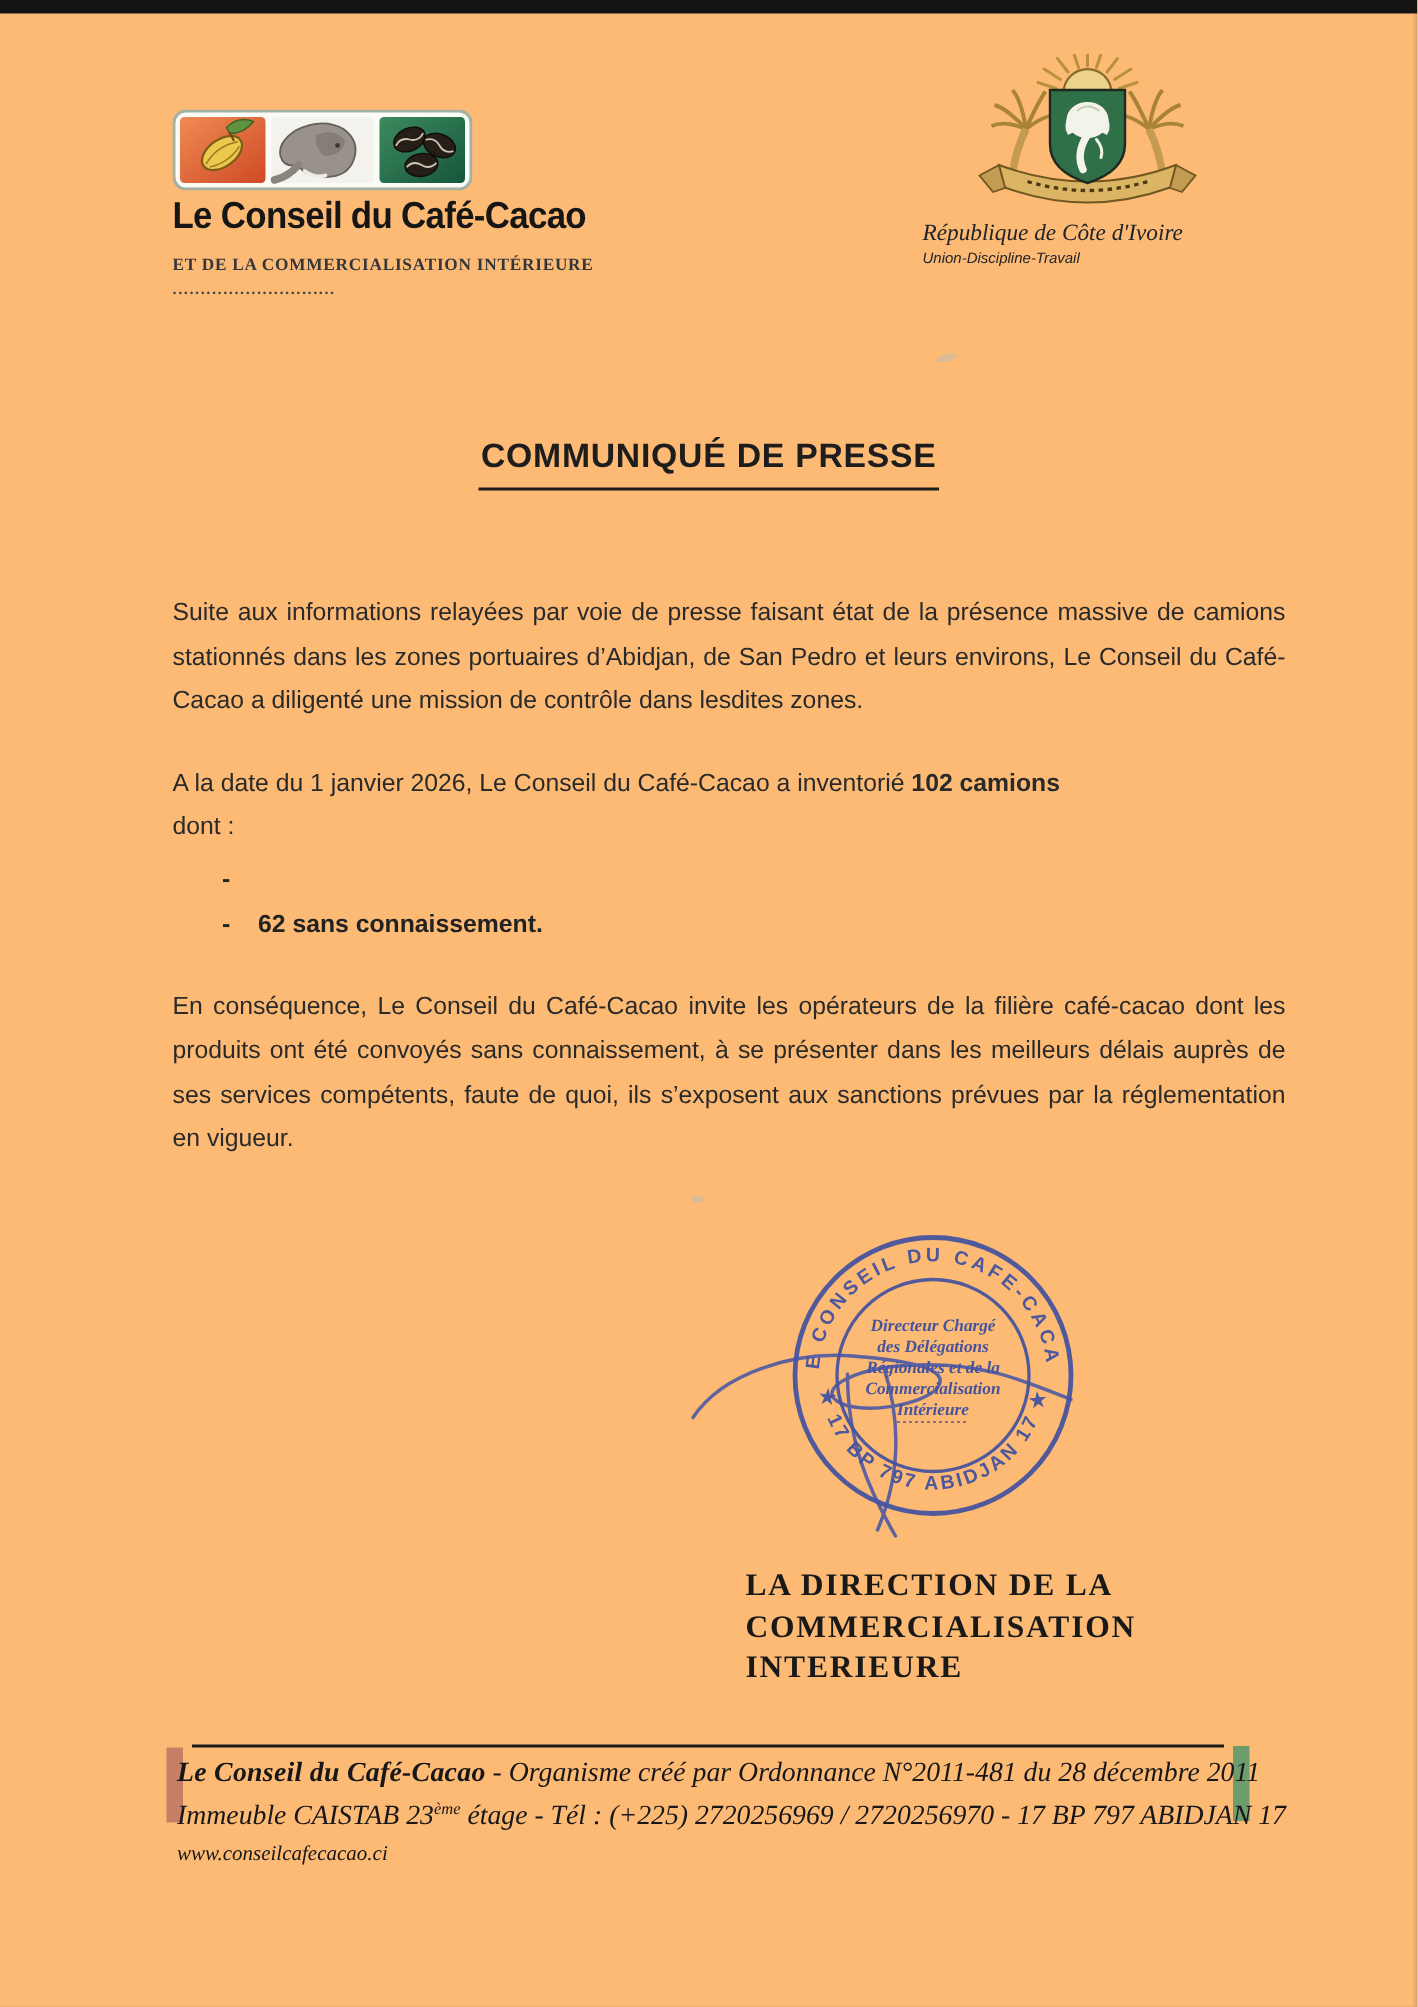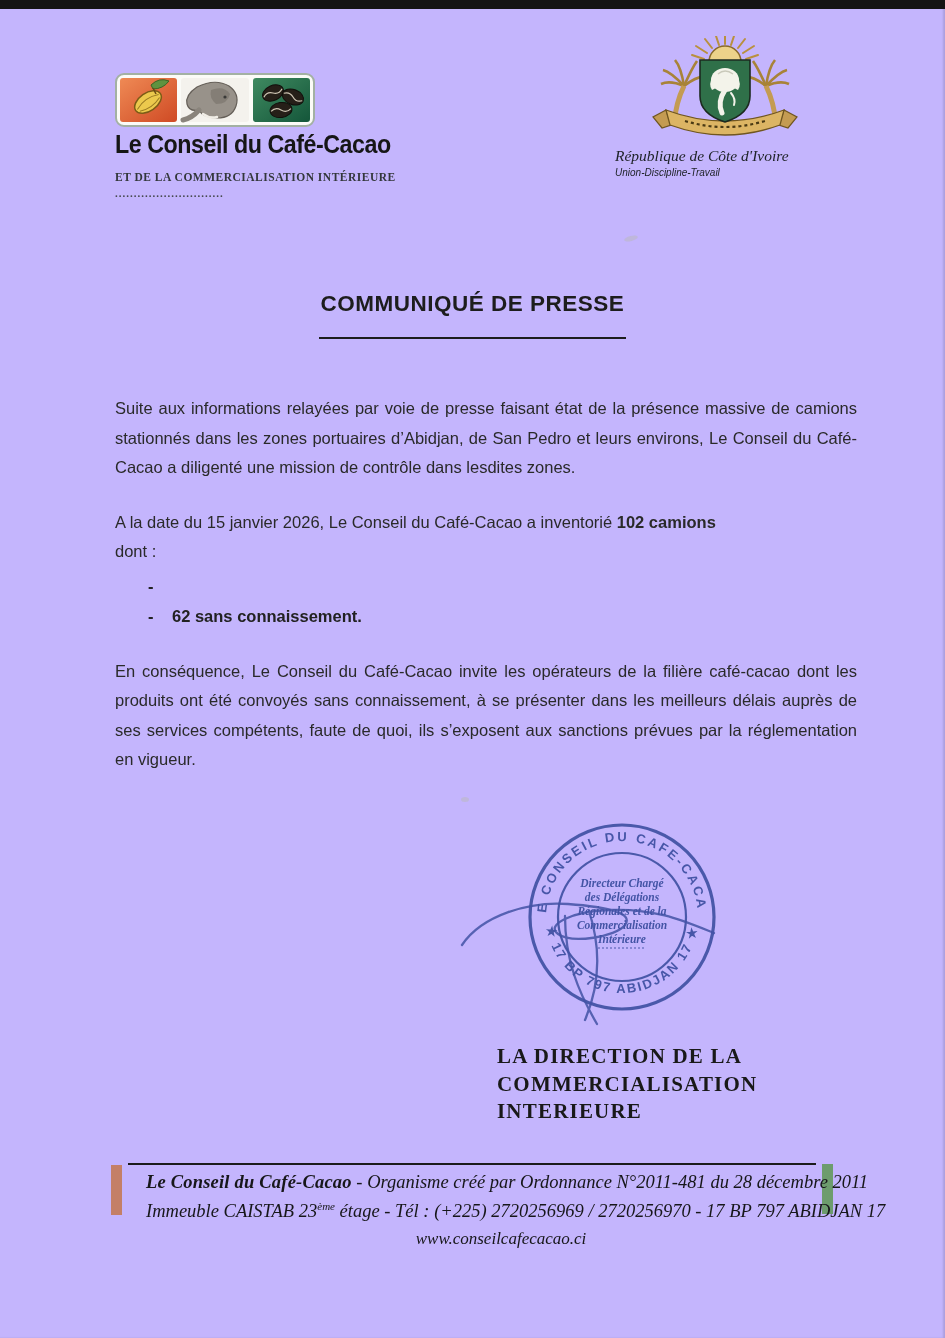--- a/index.html
+++ b/index.html
@@ -1,18 +1,18 @@
 <!DOCTYPE html>
 <html><head>
 <meta charset="utf-8">
 <style>
   html,body{margin:0;padding:0;background:#e8e8e8;}
   #page{
     position:relative;width:945px;height:1338px;margin:0 auto;
-    background:#c4b5fd;overflow:hidden;
+    background:#fdba74;overflow:hidden;
     font-family:"Liberation Sans",sans-serif;color:#262626;
     box-shadow:inset -2px 0 2px rgba(0,0,0,.12);
   }
   .topbar{position:absolute;left:0;top:0;width:945px;height:9px;background:#141414;}
 
   
   .header-left{position:absolute;left:115px;top:73px;width:340px;}
   .logo-svg{display:block;width:200px;height:54px;}
   .wordmark{
     margin-top:3px;font-weight:bold;font-size:25px;color:#161616;
@@ -28,21 +28,21 @@
   .header-right{position:absolute;left:615px;top:36px;width:220px;text-align:left;}
   .emblem-svg{display:block;width:170px;height:108px;margin:0 auto;}
   .emblem-country{font-family:"Liberation Serif",serif;font-style:italic;
     font-size:15.5px;color:#20242a;margin-top:3px;white-space:nowrap;}
   .emblem-motto{font-family:Liberation Sans, sans-serif;font-style:italic;
     font-size:10px;color:#20242a;margin-top:2px;white-space:nowrap;}
 
   
   .title-wrap{position:absolute;left:0;top:291px;width:945px;text-align:center;}
   .doc-title{display:inline-block;font-weight:bold;font-size:22.5px;letter-spacing:.5px;
-    color:#1d1d1d;border-bottom:2.5px solid #1d1d1d;padding:0 2px 20px 2px;}
+    color:#1d1d1d;border-bottom:2.5px solid #1d1d1d;padding:0 2px 8px 2px;}
 
   
   .body-text{position:absolute;left:115px;top:394px;width:742px;
     font-size:16.5px;line-height:29.5px;color:#2a2a2a;text-align:justify;}
   .body-text p{margin:0;}
   .p2{margin-top:25px !important;}
   .p3{margin-top:25px !important;}
   .bold{font-weight:bold;}
   .truck-list{margin:4px 0 0 0;padding:0;list-style:none;}
   .truck-list li{display:flex;line-height:30.5px;font-weight:bold;color:#222;}
@@ -53,25 +53,25 @@
   .stamp-svg{width:345px;height:215px;display:block;}
   .sig-block{position:absolute;left:497px;top:1043px;
     font-family:"Liberation Serif",serif;font-weight:bold;font-size:21px;
     letter-spacing:1.2px;line-height:27.5px;color:#191919;white-space:nowrap;}
 
   
   .footer{position:absolute;left:0;top:1160px;width:945px;height:110px;}
   .fbar-left{position:absolute;left:111px;top:5px;width:11px;height:50px;background:#c47f66;}
   .fbar-right{position:absolute;left:822px;top:4px;width:11px;height:50px;background:#6d9c6d;}
   .fline{position:absolute;left:128px;top:3px;width:688px;height:2px;background:#1b1b1b;}
-  .ftext{position:absolute;left:118px;top:12px;width:710px;text-align:center;
-    font-family:"Liberation Serif",serif;font-style:italic;color:#17171a;margin-left:28px;}
+  .ftext{position:absolute;left:118px;top:12px;width:710px;
+    font-family:"Liberation Serif",serif;font-style:italic;color:#17171a;}
   .f1{font-size:18.5px;white-space:nowrap;margin-bottom:7px;}
   .f2{font-size:18.5px;white-space:nowrap;margin-bottom:7px;}
-  .f3{font-size:17px;}
+  .f3{font-size:14px;}
   .f1 .bold{letter-spacing:.2px;}
   sup{font-size:11px;}
 
   
   .artifact{position:absolute;background:#b9b9b9;opacity:.5;border-radius:50%;}
   .a1{left:624px;top:236px;width:14px;height:5px;transform:rotate(-15deg);}
   .a2{left:461px;top:797px;width:8px;height:5px;}
 </style>
 </head>
 <body>
@@ -184,21 +184,21 @@
     <div class="emblem-country">République de Côte d'Ivoire</div>
     <div class="emblem-motto">Union-Discipline-Travail</div>
   </div>
 
   <div class="title-wrap">
     <span class="doc-title">COMMUNIQUÉ DE PRESSE</span>
   </div>
 
   <div class="body-text">
     <p class="p1">Suite aux informations relayées par voie de presse faisant état de la présence massive de camions stationnés dans les zones portuaires d’Abidjan, de San Pedro et leurs environs, Le Conseil du Café-Cacao a diligenté une mission de contrôle dans lesdites zones.</p>
-    <p class="p2"><span>A la date du 15 janvier 2026, Le Conseil du Café-Cacao a inventorié </span><span class="bold">102 camions</span><br><span>dont :</span></p>
+    <p class="p2"><span>A la date du 1 janvier 2026, Le Conseil du Café-Cacao a inventorié </span><span class="bold">102 camions</span><br><span>dont :</span></p>
     <ul class="truck-list">
       <li>
         <span class="dash">-</span>
       </li>
       <li>
         <span class="dash">-</span>
         <span>62 sans connaissement.</span>
       </li>
     </ul>
     <p class="p3">En conséquence, Le Conseil du Café-Cacao invite les opérateurs de la filière café-cacao dont les produits ont été convoyés sans connaissement, à se présenter dans les meilleurs délais auprès de ses services compétents, faute de quoi, ils s’exposent aux sanctions prévues par la réglementation en vigueur.</p>

